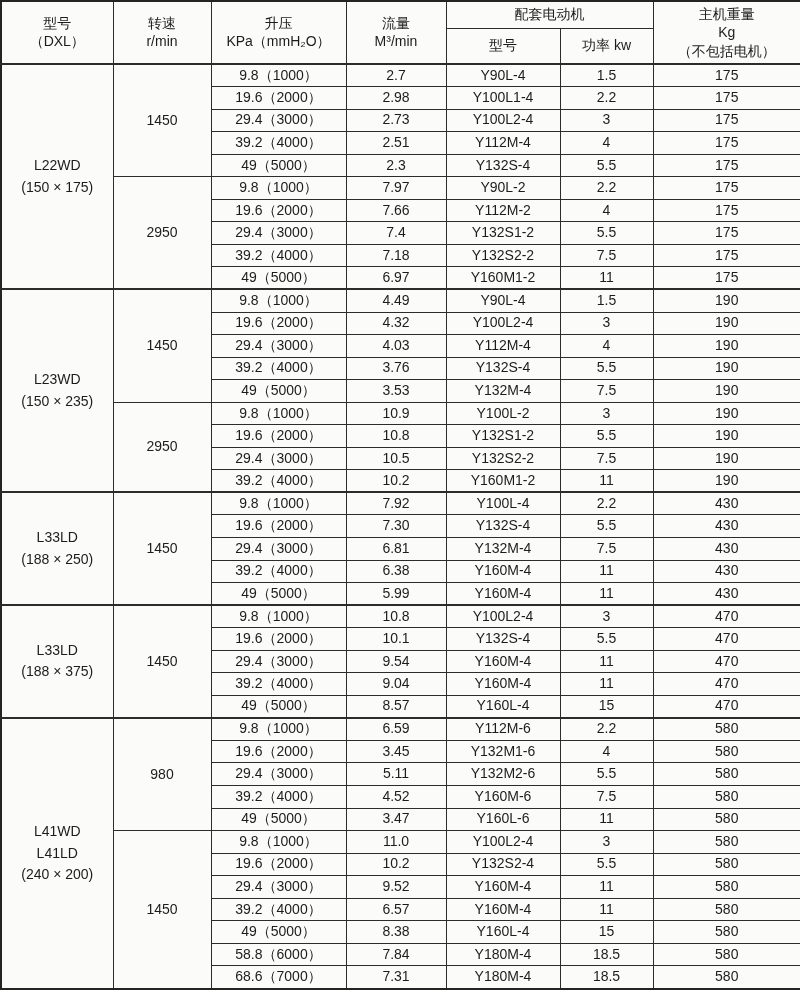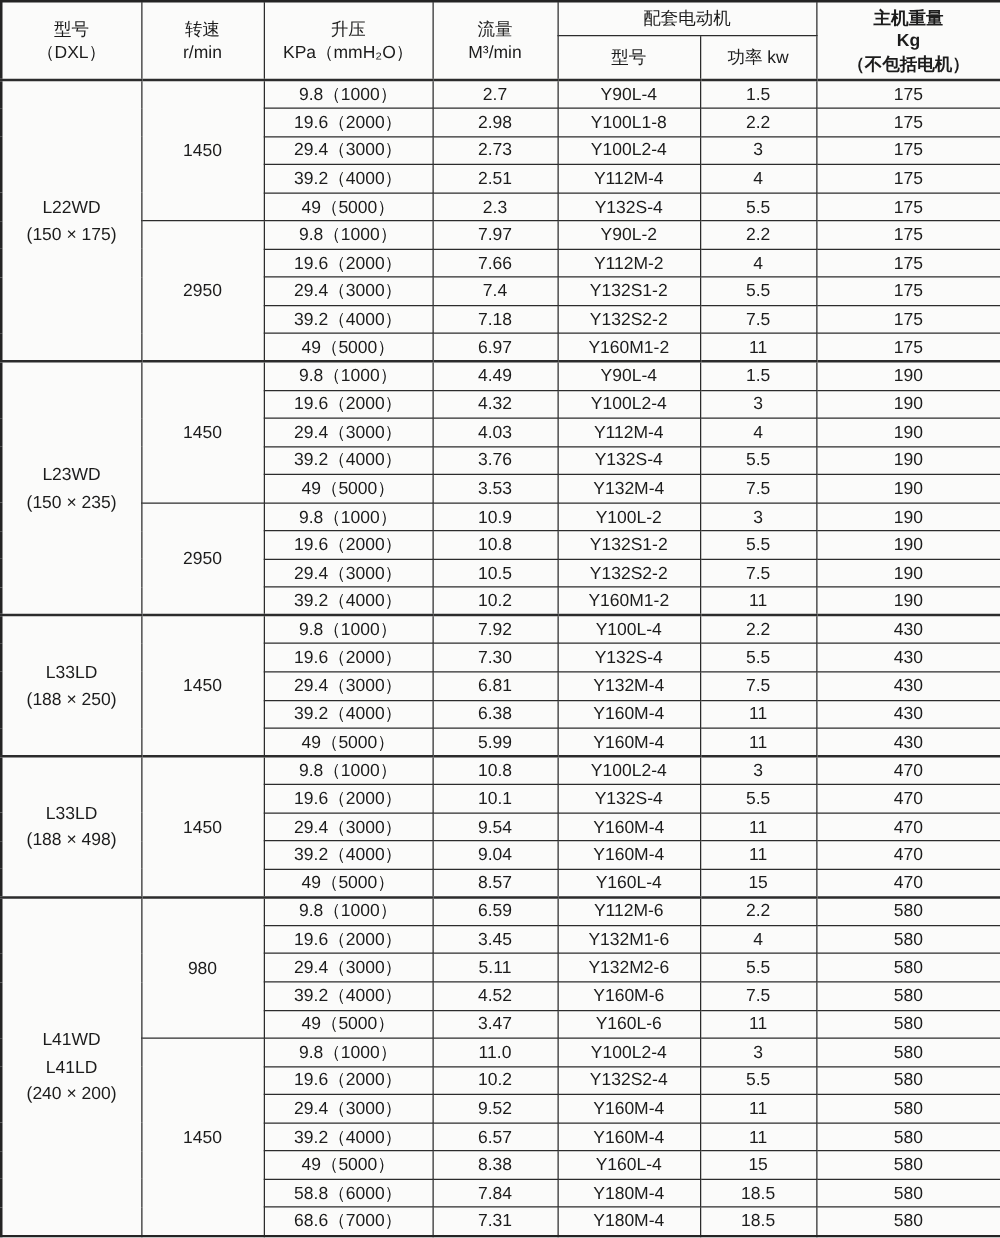--- a/index.html
+++ b/index.html
@@ -33,21 +33,21 @@
     white-space: nowrap;
   }
   table.spec {
     border: 2px solid #242424;
   }
   thead tr.h1 { height: 27px; }
   thead tr.h2 { height: 36px; }
   tbody tr { height: 22px; }
   th .hline { display: block; }
   th.weight-h { font-size: 13.5px; }
-  th.weight-h .hline { line-height: 1.3; font-weight: bold; }
+  th.weight-h .hline { line-height: 1.3; }
   td.model-cell div { line-height: 1.55; }
   
   tbody tr.model-start td { border-top-width: 2px; }
 </style>
 </head>
 <body>
 
 <table class="spec">
   <colgroup>
     <col style="width:112px">
@@ -97,21 +97,21 @@
         <td rowspan="5" class="speed-cell">1450</td>
         <td>9.8（1000）</td>
         <td>2.7</td>
         <td>Y90L-4</td>
         <td>1.5</td>
         <td>175</td>
       </tr>
       <tr>
         <td>19.6（2000）</td>
         <td>2.98</td>
-        <td>Y100L1-8</td>
+        <td>Y100L1-4</td>
         <td>2.2</td>
         <td>175</td>
       </tr>
       <tr>
         <td>29.4（3000）</td>
         <td>2.73</td>
         <td>Y100L2-4</td>
         <td>3</td>
         <td>175</td>
       </tr>
@@ -270,21 +270,21 @@
       <tr>
         <td>49（5000）</td>
         <td>5.99</td>
         <td>Y160M-4</td>
         <td>11</td>
         <td>430</td>
       </tr>
       <tr class="model-start">
         <td rowspan="5" class="model-cell">
           <div>L33LD</div>
-          <div>(188 × 498)</div>
+          <div>(188 × 375)</div>
         </td>
         <td rowspan="5" class="speed-cell">1450</td>
         <td>9.8（1000）</td>
         <td>10.8</td>
         <td>Y100L2-4</td>
         <td>3</td>
         <td>470</td>
       </tr>
       <tr>
         <td>19.6（2000）</td>

